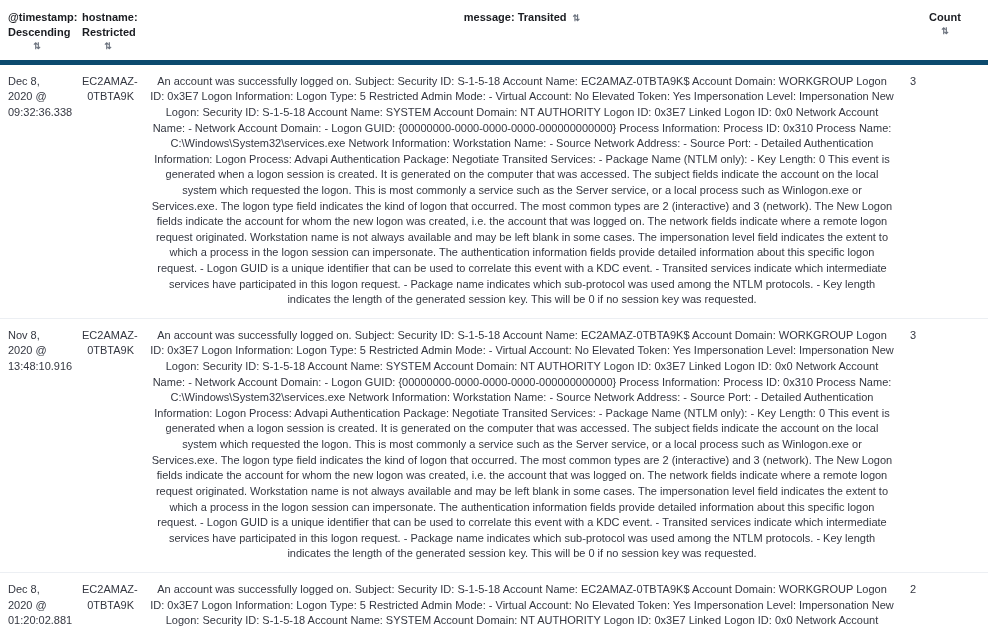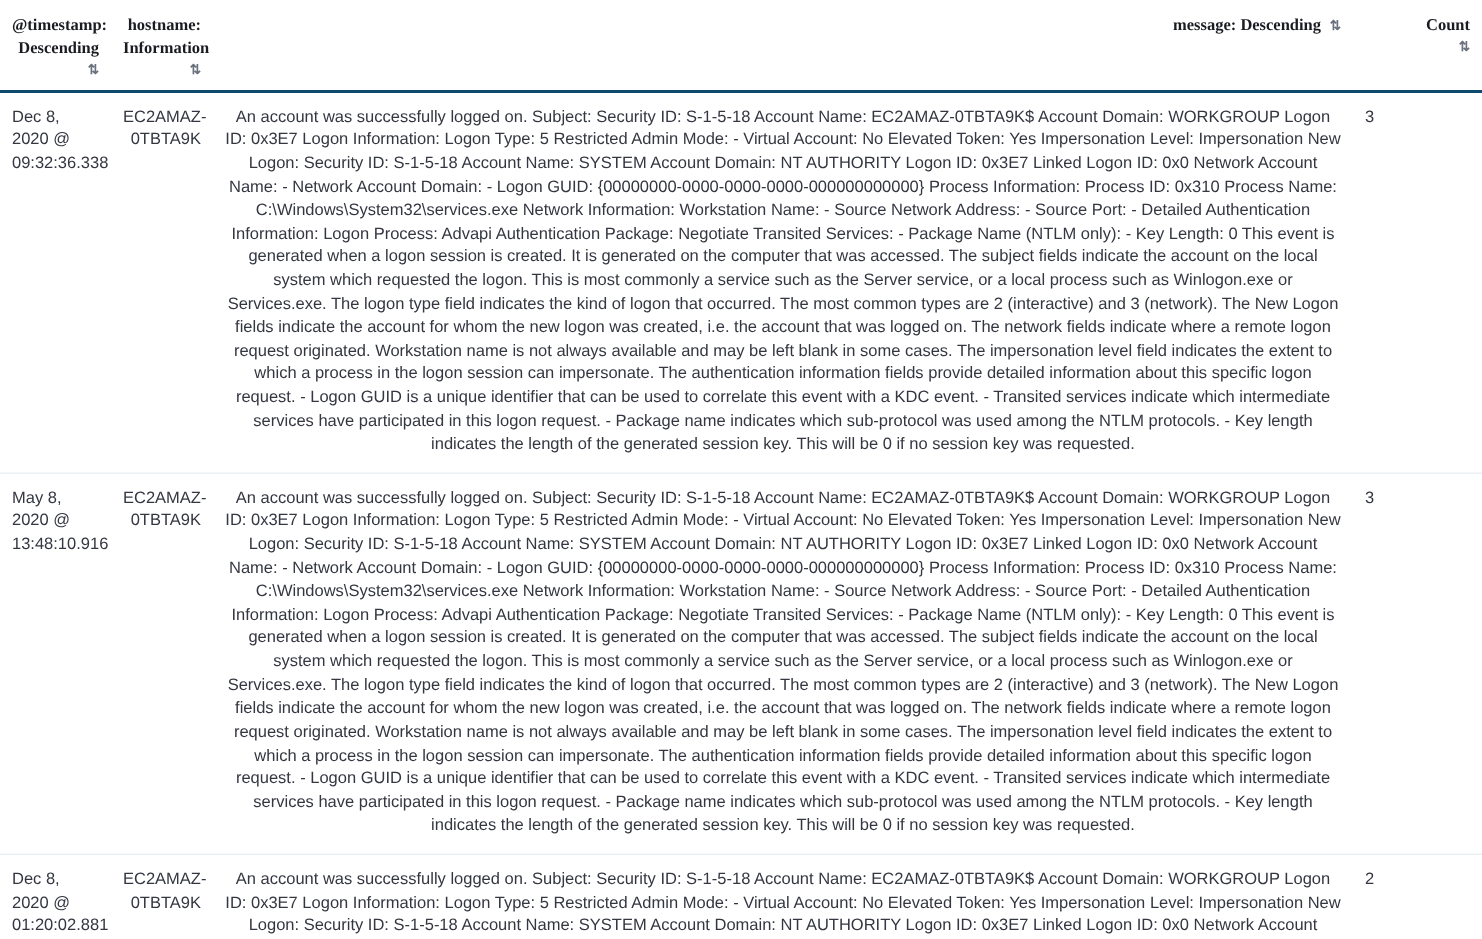--- a/index.html
+++ b/index.html
@@ -18,29 +18,28 @@
   .table-wrap {
     width: 988px;
     padding: 0;
   }
   table.data-table {
     width: 988px;
     border-collapse: collapse;
     table-layout: fixed;
   }
   table.data-table thead th {
-    text-align: right;
+    text-align: center;
     vertical-align: top;
     font-size: 11px;
     font-weight: bold;
     color: #1a1c21;
     padding: 10px 8px 8px 8px;
-    border-bottom: 2px solid #0c4a6e;
+    border-bottom: 5px solid #0c4a6e;
     line-height: 1.35;
-    font-family: Liberation Serif, serif;
   }
   col.c-time { width: 74px; }
   col.c-host { width: 68px; }
   col.c-msg  { width: 760px; }
   col.c-count{ width: 86px; }
 
   th.th-time { padding-left: 14px; }
   th.th-count { text-align: right; padding-right: 14px; margin-top: 31px; }
 
   .sort-caret {
@@ -88,44 +87,44 @@
       <col class="c-msg">
       <col class="c-count">
     </colgroup>
     <thead>
       <tr>
         <th class="th-time">
           <span>@timestamp: Descending</span>
           <span class="sort-caret-block">⇅</span>
         </th>
         <th>
-          <span>hostname: Information</span>
+          <span>hostname: Restricted</span>
           <span class="sort-caret-block">⇅</span>
         </th>
         <th>
-          <span>message: Descending</span>
+          <span>message: Transited</span>
           <span class="sort-caret">⇅</span>
         </th>
         <th class="th-count">
           <span>Count</span>
           <span class="sort-caret-block">⇅</span>
         </th>
       </tr>
     </thead>
     <tbody>
       <tr>
         <td class="td-time">Dec 8, 2020 @ 09:32:36.338</td>
         <td class="td-host">EC2AMAZ-0TBTA9K</td>
         <td class="td-msg">
             <span class="msg-text">An account was successfully logged on. Subject: Security ID: S-1-5-18 Account Name: EC2AMAZ-0TBTA9K$ Account Domain: WORKGROUP Logon ID: 0x3E7 Logon Information: Logon Type: 5 Restricted Admin Mode: - Virtual Account: No Elevated Token: Yes Impersonation Level: Impersonation New Logon: Security ID: S-1-5-18 Account Name: SYSTEM Account Domain: NT AUTHORITY Logon ID: 0x3E7 Linked Logon ID: 0x0 Network Account Name: - Network Account Domain: - Logon GUID: {00000000-0000-0000-0000-000000000000} Process Information: Process ID: 0x310 Process Name: C:\Windows\System32\services.exe Network Information: Workstation Name: - Source Network Address: - Source Port: - Detailed Authentication Information: Logon Process: Advapi Authentication Package: Negotiate Transited Services: - Package Name (NTLM only): - Key Length: 0 This event is generated when a logon session is created. It is generated on the computer that was accessed. The subject fields indicate the account on the local system which requested the logon. This is most commonly a service such as the Server service, or a local process such as Winlogon.exe or Services.exe. The logon type field indicates the kind of logon that occurred. The most common types are 2 (interactive) and 3 (network). The New Logon fields indicate the account for whom the new logon was created, i.e. the account that was logged on. The network fields indicate where a remote logon request originated. Workstation name is not always available and may be left blank in some cases. The impersonation level field indicates the extent to which a process in the logon session can impersonate. The authentication information fields provide detailed information about this specific logon request. - Logon GUID is a unique identifier that can be used to correlate this event with a KDC event. - Transited services indicate which intermediate services have participated in this logon request. - Package name indicates which sub-protocol was used among the NTLM protocols. - Key length indicates the length of the generated session key. This will be 0 if no session key was requested.</span>
           </td>
         <td class="td-count">3</td>
       </tr>
       <tr>
-        <td class="td-time">May 8, 2020 @ 13:48:10.916</td>
+        <td class="td-time">Nov 8, 2020 @ 13:48:10.916</td>
         <td class="td-host">EC2AMAZ-0TBTA9K</td>
         <td class="td-msg">
             <span class="msg-text">An account was successfully logged on. Subject: Security ID: S-1-5-18 Account Name: EC2AMAZ-0TBTA9K$ Account Domain: WORKGROUP Logon ID: 0x3E7 Logon Information: Logon Type: 5 Restricted Admin Mode: - Virtual Account: No Elevated Token: Yes Impersonation Level: Impersonation New Logon: Security ID: S-1-5-18 Account Name: SYSTEM Account Domain: NT AUTHORITY Logon ID: 0x3E7 Linked Logon ID: 0x0 Network Account Name: - Network Account Domain: - Logon GUID: {00000000-0000-0000-0000-000000000000} Process Information: Process ID: 0x310 Process Name: C:\Windows\System32\services.exe Network Information: Workstation Name: - Source Network Address: - Source Port: - Detailed Authentication Information: Logon Process: Advapi Authentication Package: Negotiate Transited Services: - Package Name (NTLM only): - Key Length: 0 This event is generated when a logon session is created. It is generated on the computer that was accessed. The subject fields indicate the account on the local system which requested the logon. This is most commonly a service such as the Server service, or a local process such as Winlogon.exe or Services.exe. The logon type field indicates the kind of logon that occurred. The most common types are 2 (interactive) and 3 (network). The New Logon fields indicate the account for whom the new logon was created, i.e. the account that was logged on. The network fields indicate where a remote logon request originated. Workstation name is not always available and may be left blank in some cases. The impersonation level field indicates the extent to which a process in the logon session can impersonate. The authentication information fields provide detailed information about this specific logon request. - Logon GUID is a unique identifier that can be used to correlate this event with a KDC event. - Transited services indicate which intermediate services have participated in this logon request. - Package name indicates which sub-protocol was used among the NTLM protocols. - Key length indicates the length of the generated session key. This will be 0 if no session key was requested.</span>
           </td>
         <td class="td-count">3</td>
       </tr>
       <tr>
         <td class="td-time">Dec 8, 2020 @ 01:20:02.881</td>
         <td class="td-host">EC2AMAZ-0TBTA9K</td>
         <td class="td-msg">

